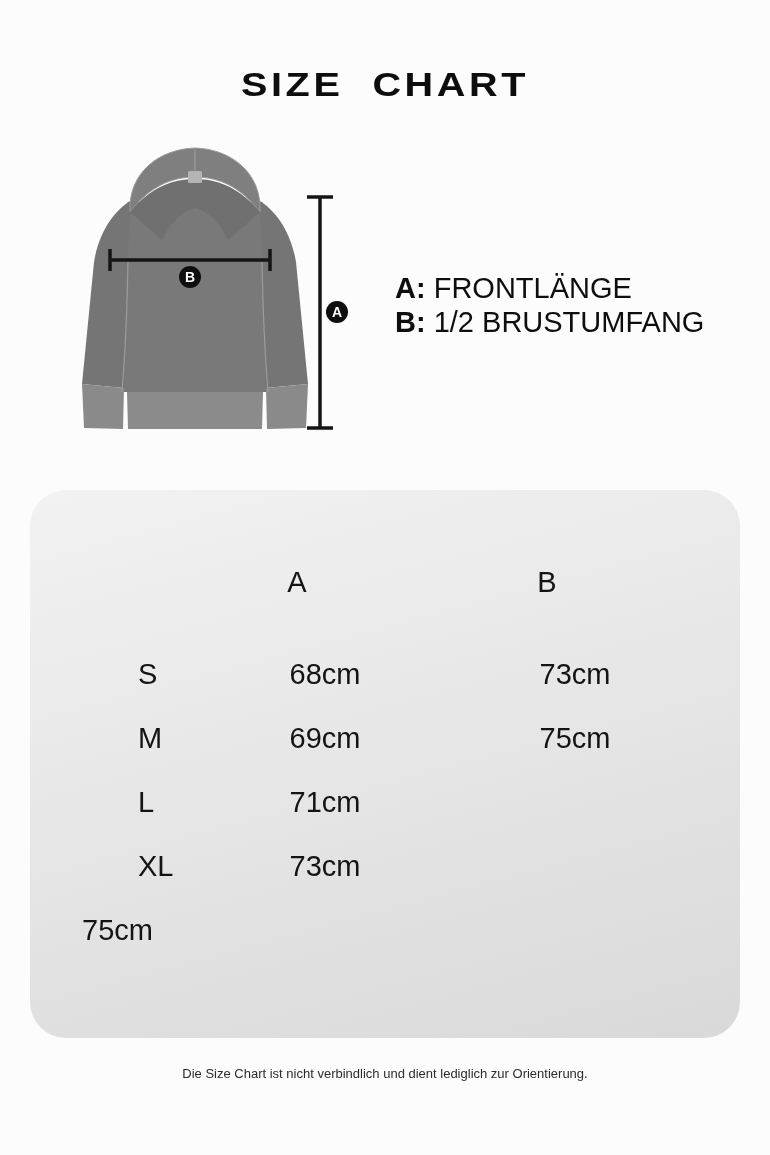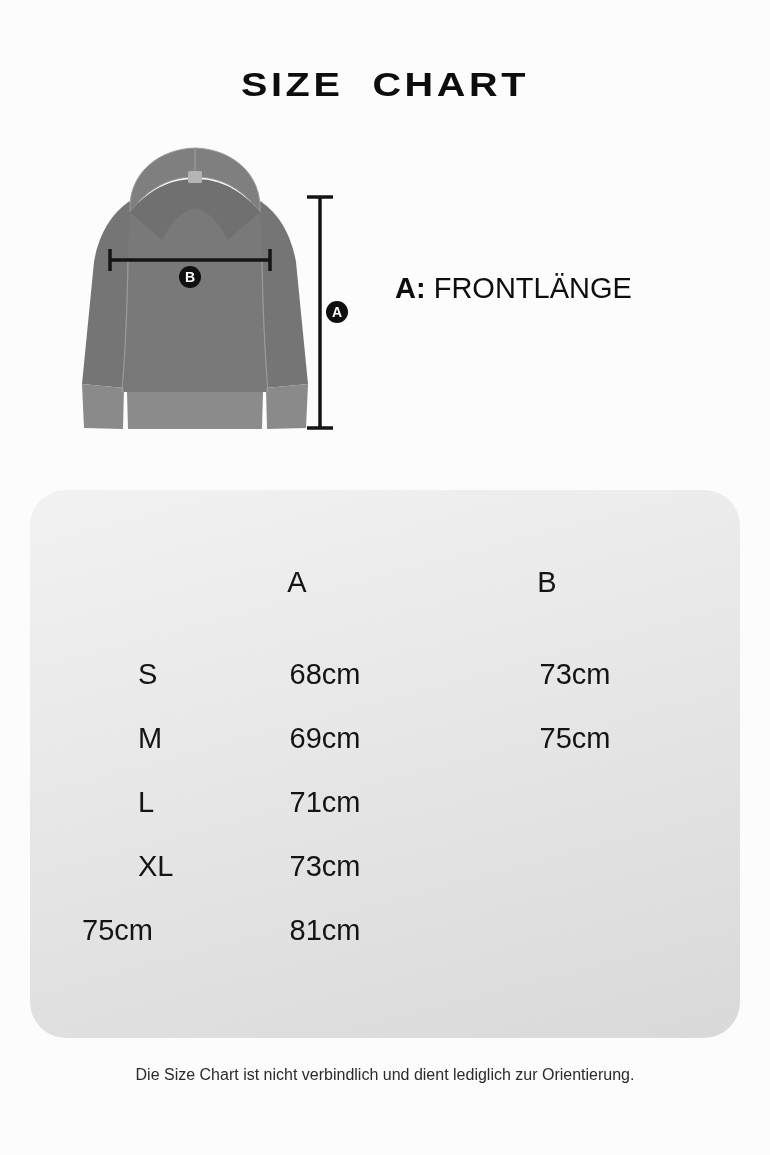--- a/index.html
+++ b/index.html
@@ -48,21 +48,21 @@
     height:64px;align-items:center;font-size:29px;color:#141414;
   }
   .trow.header{height:40px;margin-bottom:40px;}
   .size-cell{padding-left:108px;}
   .num-cell{text-align:center;font-weight:normal;}
   .col-head{text-align:center;font-weight:normal;transform:translateX(-28px);}
 
   
   .footer{
     position:absolute;left:0;top:1066px;width:100%;
-    text-align:center;font-size:16px;color:#2b2b2b;
+    text-align:center;font-size:13px;color:#2b2b2b;
   }
 </style>
 </head>
 <body>
 
 <main class="page">
 
   <h1 class="title"><span class="stretch">SIZE CHART</span></h1>
 
   <section class="figure">
@@ -101,20 +101,24 @@
     </svg>
     <div class="badge badge-b">B</div>
     <div class="badge badge-a">A</div>
   </section>
 
   <section class="legend">
     <div class="legend-line">
       <span class="legend-key">A:</span>
       <span class="legend-label">FRONTLÄNGE</span>
     </div>
+    <div class="legend-line">
+      <span class="legend-key">B:</span>
+      <span class="legend-label">1/2 BRUSTUMFANG</span>
+    </div>
   </section>
 
   <section class="card">
     <div class="size-table">
       <div class="trow header">
         <div class="size-cell"></div>
         <div class="col-head">A</div>
         <div class="col-head">B</div>
       </div>
       <div class="trow">
@@ -130,20 +134,19 @@
       <div class="trow">
         <div class="size-cell">L</div>
         <div class="num-cell">71cm</div>
       </div>
       <div class="trow">
         <div class="size-cell">XL</div>
         <div class="num-cell">73cm</div>
       </div>
       <div class="trow">
         <div class="num-cell">75cm</div>
-        <div class="num-cell">81cm</div>
       </div>
     </div>
   </section>
 
   <footer class="footer">Die Size Chart ist nicht verbindlich und dient lediglich zur Orientierung.</footer>
 
 </main>
 
 </body></html>

